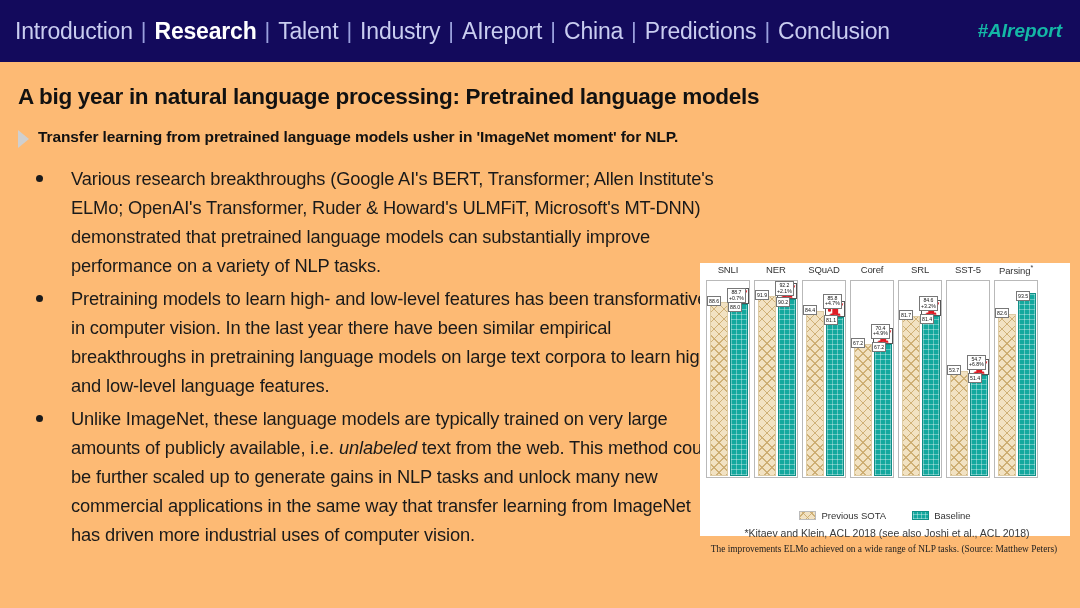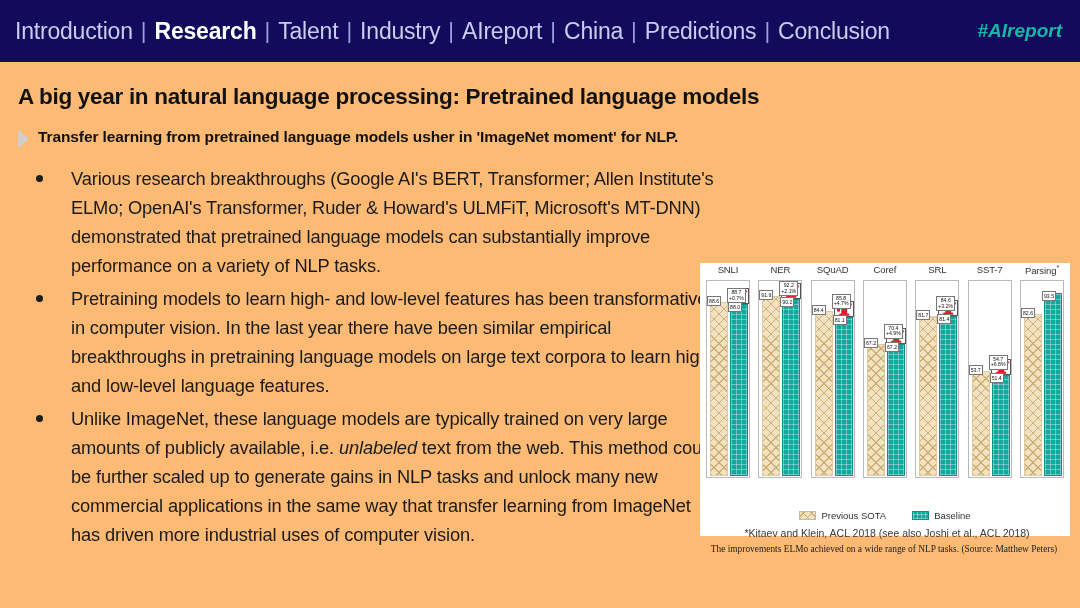--- a/index.html
+++ b/index.html
@@ -83,21 +83,21 @@
     position:absolute;left:700px;top:201px;
     width:370px;height:273px;
     background:#ffffff;
   }
   #chart-area{
     position:relative;width:370px;height:245px;
   }
   #chart-plot{
     position:absolute;left:4px;top:17px;
     width:362px;height:215px;
-    display:flex;justify-content:space-between;
+    display:flex;
   }
   .task-col{
     width:48px;height:215px;position:relative;
   }
   .task-name{
     position:absolute;top:-16px;left:0;width:48px;
     text-align:center;font-size:9.5px;color:#333;
     letter-spacing:-.1px;white-space:nowrap;
   }
   .task-name sup{font-size:7px;}
@@ -409,21 +409,21 @@
                     </g>
   </svg>
                 </div>
                 <div class="vlabel two" style="left: 17px; bottom: 164.816px;">84.6<br>+3.2%</div>
                 <div class="vlabel" style="left: -3px; bottom: 156.132px;">81.7</div>
                 <div class="vlabel" style="left: 18px; bottom: 151.544px;">81.4</div>
               </div>
             </div>
           </div>
           <div class="task-col">
-            <div class="task-name">SST-7</div>
+            <div class="task-name">SST-5</div>
             <div class="panel">
               <div class="bars">
                 <div class="bar sota" style="height: 105.252px;"></div>
                 <div class="bar base" style="height: 100.744px;"></div>
                 <div class="elmo" style="bottom: 100.744px; height: 16px;">
                   <svg viewBox="0 0 20 46" preserveAspectRatio="none">
     <g fill="#e01b24">
       <rect x="4" y="41" width="12" height="4"></rect>
       <rect x="7" y="16" width="6.5" height="26" rx="2"></rect>
       <circle cx="10.2" cy="13" r="5"></circle>

